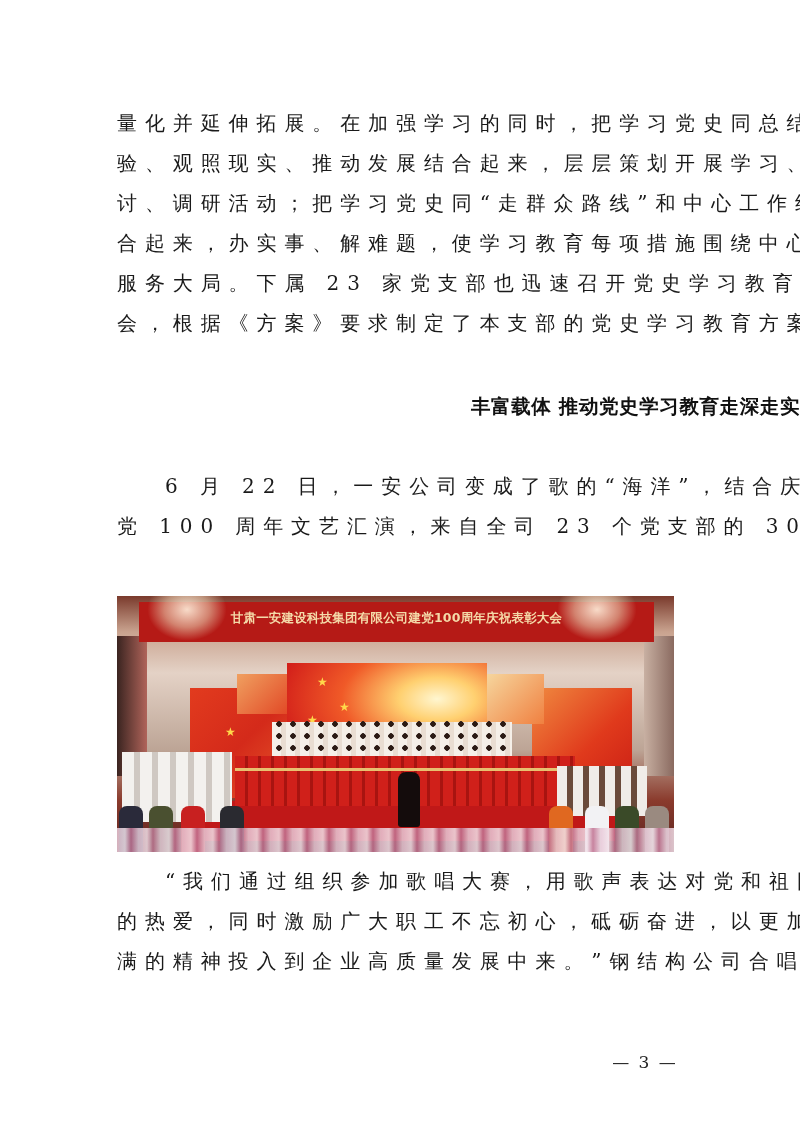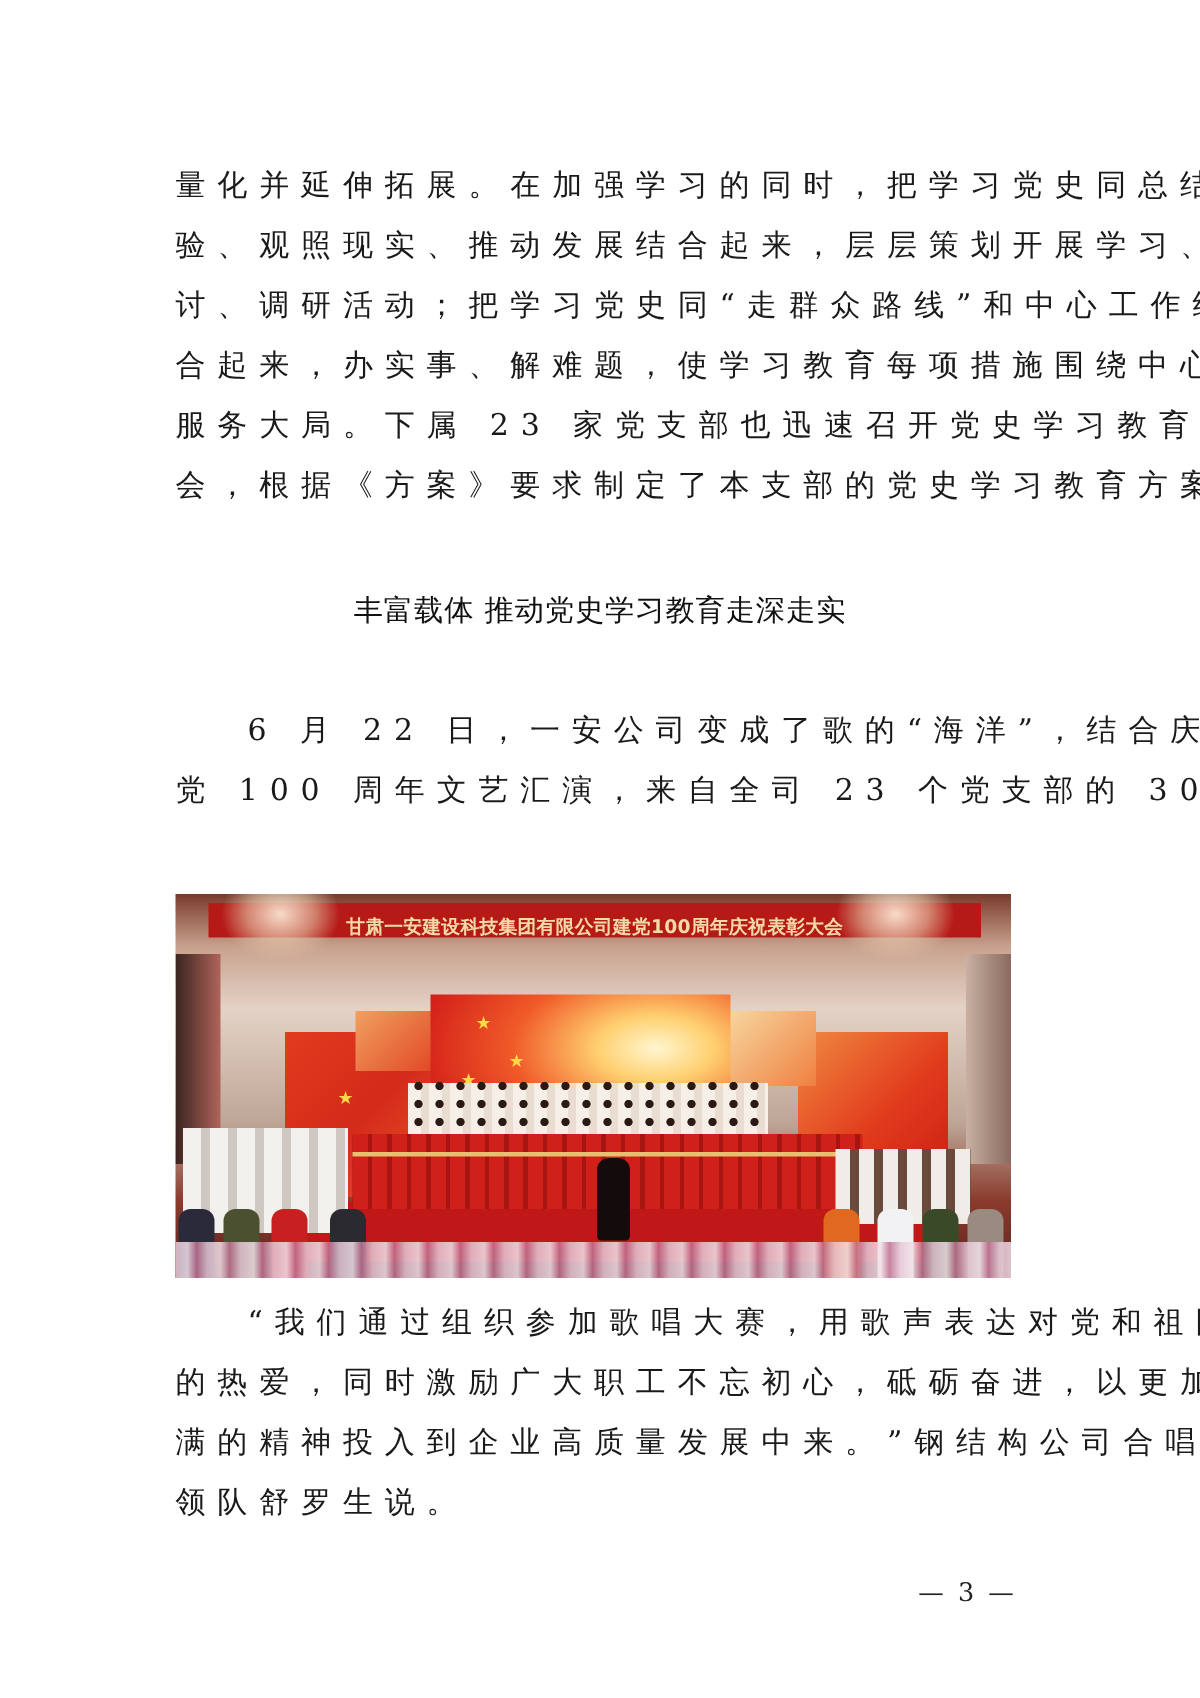--- a/index.html
+++ b/index.html
@@ -8,29 +8,29 @@
     font-family: "DejaVu Serif", "Liberation Serif", serif; color: #1a1a1a;
   }
   .para {
     position: absolute; left: 117px; width: 564px;
     font-size: 20px; line-height: 40px; letter-spacing: 7.9px;
     text-align: justify; margin: 0;
   }
   .line { display: block; white-space: nowrap; height: 40px; }
   .indent { padding-left: 48px; }
   .heading {
-    position: absolute; left: 0; width: 800px; top: 393px; text-align: center;
-    font-family: "DejaVu Sans", "Liberation Sans", sans-serif; font-weight: normal;
+    position: absolute; left: 0; width: 800px; top: 393px; text-align: right;
+    font-family: "DejaVu Sans", "Liberation Sans", sans-serif; font-weight: bold;
     font-size: 19.5px; letter-spacing: 0.6px; margin: 0; color: #111;
   }
   .photo {
     position: absolute; left: 117px; top: 596px; width: 557px; height: 256px; overflow: hidden;
     background: linear-gradient(180deg, #7a3a2c 0%, #c9a38f 14%, #e4d2c6 30%, #bda596 60%, #8a3a2c 80%, #5a2420 100%);
   }
-  .banner { position:absolute; left:22px; top:6px; width:515px; height:23px; background:#b51a16;
+  .banner { position:absolute; left:22px; top:6px; width:515px; height:40px; background:#b51a16;
     color:#f4d9a8; font-family:"DejaVu Sans","Liberation Sans",sans-serif; font-weight:bold; font-size:12.5px;
     line-height:32px; text-align:center; letter-spacing:0.2px; }
   .chandelier { position:absolute; top:0; width:80px; height:45px;
     background: radial-gradient(ellipse at 50% 30%, rgba(255,240,220,0.9) 0%, rgba(230,200,170,0.6) 40%, rgba(200,160,130,0) 70%); }
   .screen-main { position:absolute; left:170px; top:67px; width:200px; height:120px;
     background: radial-gradient(ellipse at 75% 30%, #fff6d0 0%, #ffd070 18%, #f05a28 45%, #d3201a 75%, #b01010 100%); }
   .screen-left { position:absolute; left:73px; top:92px; width:105px; height:110px;
     background: linear-gradient(135deg, #e23b1e 0%, #d42a1a 50%, #e85a2c 100%); }
   .screen-left2 { position:absolute; left:120px; top:78px; width:60px; height:40px;
     background: linear-gradient(135deg, #f0a060 0%, #e04020 100%); }
@@ -116,17 +116,16 @@
     <div class="fg-person" style="left:468px;background:#f2f2f4;"></div>
     <div class="fg-person" style="left:498px;background:#3a4a28;"></div>
     <div class="fg-person" style="left:528px;background:#9a8a80;"></div>
     <div class="flowers"></div>
   </div>
 
   <div class="para" style="top:861px;">
     <span class="line indent">“我们通过组织参加歌唱大赛，用歌声表达对党和祖国</span>
     <span class="line">的热爱，同时激励广大职工不忘初心，砥砺奋进，以更加饱</span>
     <span class="line">满的精神投入到企业高质量发展中来。”钢结构公司合唱团</span>
-    <span class="line">领队舒罗生说。</span>
   </div>
 
   <div class="page-number">— 3 —</div>
 </div>
 
 </body></html>

